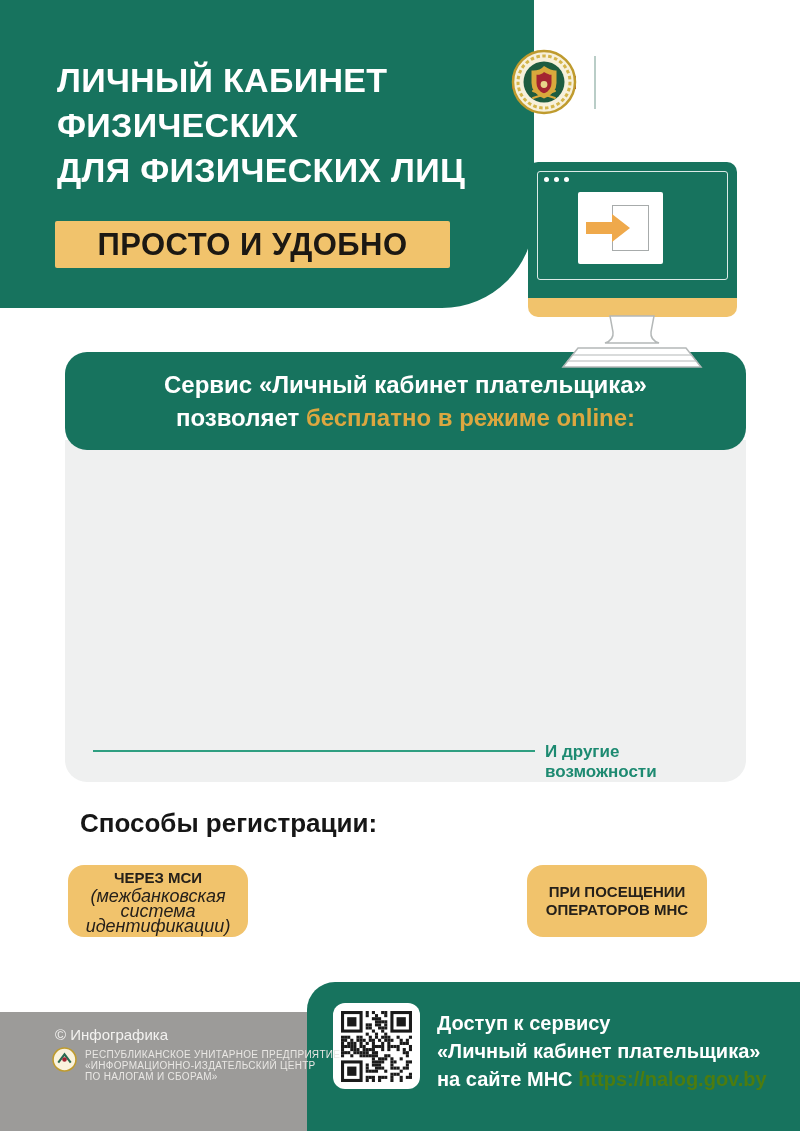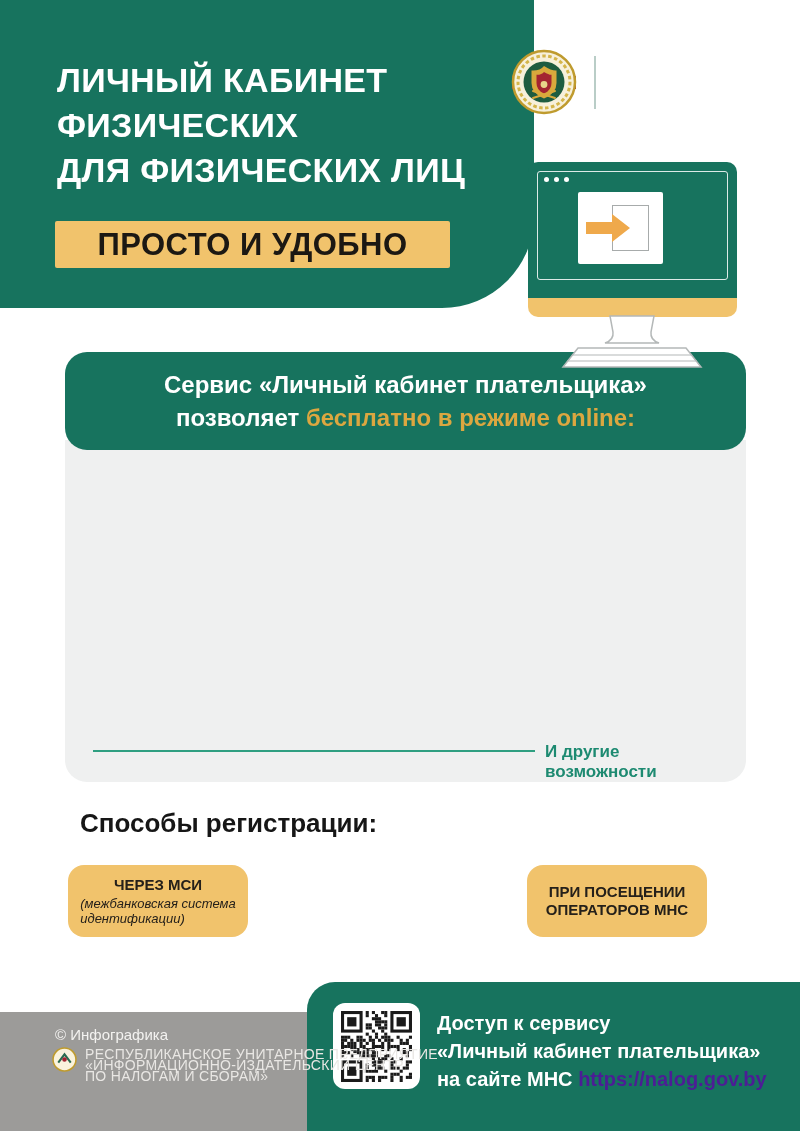--- a/index.html
+++ b/index.html
@@ -33,30 +33,30 @@
   .card-body{left:65px;top:440px;width:681px;height:342px;background:#eff0f0;border-radius:0 0 22px 22px;z-index:1;}
   .svc-text{color:#1d1d1b;font-weight:bold;font-size:17px;line-height:22px;white-space:pre-line;}
   .svc-icon svg{display:block;}
   .more-line{left:93px;top:750px;width:442px;height:2px;background:#2f9f81;z-index:2;}
   .more-label{left:545px;top:742px;width:180px;color:#1d8a71;font-weight:bold;font-size:17px;z-index:2;}
   
   .reg-heading{left:80px;top:808px;color:#161616;font-weight:bold;font-size:26px;}
   .reg-btn{top:865px;width:180px;height:72px;background:#f1c36c;border-radius:16px;border:none;cursor:pointer;
     display:flex;flex-direction:column;align-items:center;justify-content:center;color:#25201a;font-family:inherit;}
   .reg-btn .lbl{font-weight:bold;font-size:15px;line-height:18px;white-space:pre-line;text-align:center;}
-  .reg-btn .sub{font-style:italic;font-size:13px;line-height:15px;white-space:pre-line;text-align:left;margin-top:2px;}
+  .reg-btn .sub{font-style:italic;font-size:18px;line-height:15px;white-space:pre-line;text-align:center;margin-top:2px;}
   
   .footer-gray{left:0;top:1012px;width:800px;height:119px;background:#9c9b99;}
   .footer-green{left:307px;top:982px;width:493px;height:149px;background:#17735e;border-radius:28px 0 0 0;}
   .qr-card{left:333px;top:1003px;width:87px;height:86px;background:#fff;border-radius:12px;display:flex;align-items:center;justify-content:center;}
   .access-text{left:437px;top:1009px;color:#fff;font-weight:bold;font-size:20px;line-height:28px;}
-  .link-gold{color:#4c1d95;}
+  .link-gold{color:#4d7c0f;}
   .copyright{left:55px;top:1026px;color:#f3f2f0;font-size:15px;text-align:center;}
   .mini-emblem{left:52px;top:1047px;width:25px;height:25px;}
-  .publisher{left:85px;top:1049px;color:#e9e7e4;font-size:14px;line-height:11px;letter-spacing:.3px;white-space:pre-line;text-transform:uppercase;}
+  .publisher{left:85px;top:1049px;color:#e9e7e4;font-size:10px;line-height:11px;letter-spacing:.3px;white-space:pre-line;text-transform:uppercase;}
 </style>
 </head>
 <body>
 
 <div class="poster">
 
   <div class="abs hero-panel">
     <div class="abs hero-title">
       <div>ЛИЧНЫЙ КАБИНЕТ</div>
       <div>ФИЗИЧЕСКИХ</div>

